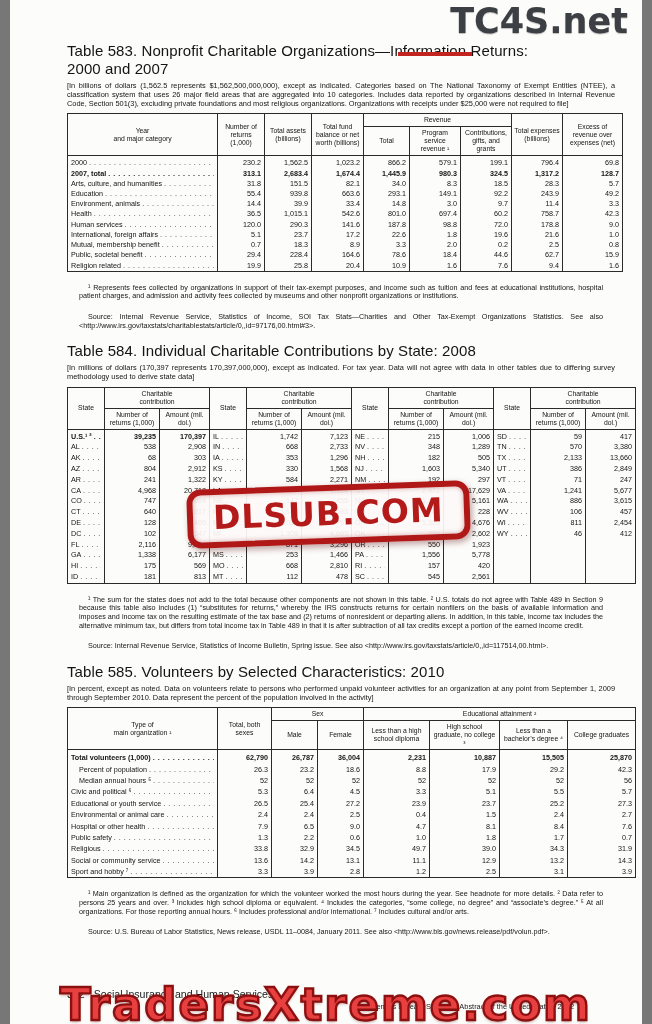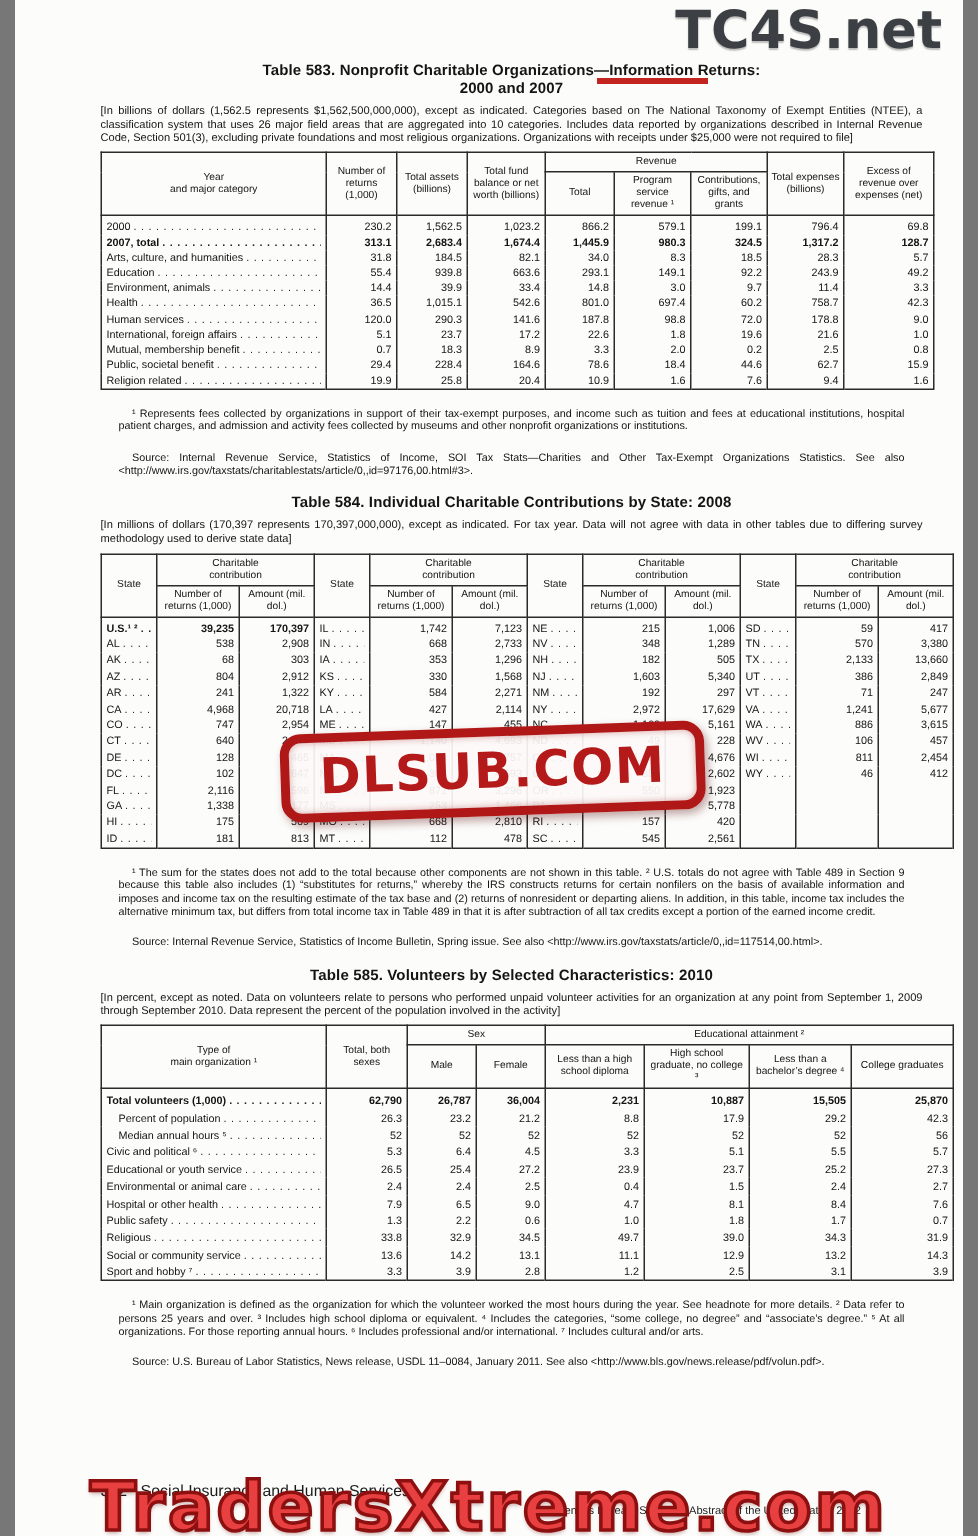--- a/index.html
+++ b/index.html
@@ -4,21 +4,21 @@
 <style>
   * { box-sizing: border-box; }
   html,body { margin:0; padding:0; background:#777; }
   .page {
     width:632px; height:1024px; margin:0 auto; position:relative; overflow:hidden;
     background:#fcfcfa; color:#141414;
     font-family:"Liberation Sans", sans-serif;
   }
   .content { padding:42px 27px 0 57px; }
   .section { margin-bottom:12px; }
-  .table-title { font-size:10px; font-weight:700; line-height:1.2; letter-spacing:.1px; margin:0 0 3px;text-align:center; }
+  .table-title { font-size:15px; font-weight:400; line-height:1.2; letter-spacing:.1px; margin:0 0 3px; }
   .headnote { font-size:7.4px; line-height:1.23; text-align:justify; margin:2px 0 5px; }
 
   table.stat { width:100%; border-collapse:collapse; border:1.5px solid #2a2a2a; table-layout:fixed; }
   table.stat th {
     font-size:6.8px; font-weight:400; text-align:center; vertical-align:middle;
     padding:2px 2px; border:1px solid #2a2a2a; line-height:1.18;
   }
   table.stat th.pre { white-space:pre-line; }
   table.stat td {
     font-size:7.2px; padding:0 3px; line-height:1.42; vertical-align:bottom;
@@ -150,21 +150,21 @@
               <td class="num-cell">128.7</td>
             </tr>
             <tr>
               <td class="label-cell">
                 <span class="lblwrap">
                   <span class="lbl">Arts, culture, and humanities</span>
                   <span class="leader"></span>
                 </span>
               </td>
               <td class="num-cell">31.8</td>
-              <td class="num-cell">184.5</td>
+              <td class="num-cell">151.5</td>
               <td class="num-cell">82.1</td>
               <td class="num-cell">34.0</td>
               <td class="num-cell">8.3</td>
               <td class="num-cell">18.5</td>
               <td class="num-cell">28.3</td>
               <td class="num-cell">5.7</td>
             </tr>
             <tr>
               <td class="label-cell">
                 <span class="lblwrap">
@@ -863,21 +863,21 @@
             </tr>
             <tr>
               <td class="label-cell">
                 <span class="lblwrap">
                   <span class="lbl">Percent of population</span>
                   <span class="leader"></span>
                 </span>
               </td>
               <td class="num-cell">26.3</td>
               <td class="num-cell">23.2</td>
-              <td class="num-cell">21.2</td>
+              <td class="num-cell">18.6</td>
               <td class="num-cell">8.8</td>
               <td class="num-cell">17.9</td>
               <td class="num-cell">29.2</td>
               <td class="num-cell">42.3</td>
             </tr>
             <tr>
               <td class="label-cell">
                 <span class="lblwrap">
                   <span class="lbl">Median annual hours ⁵</span>
                   <span class="leader"></span>

